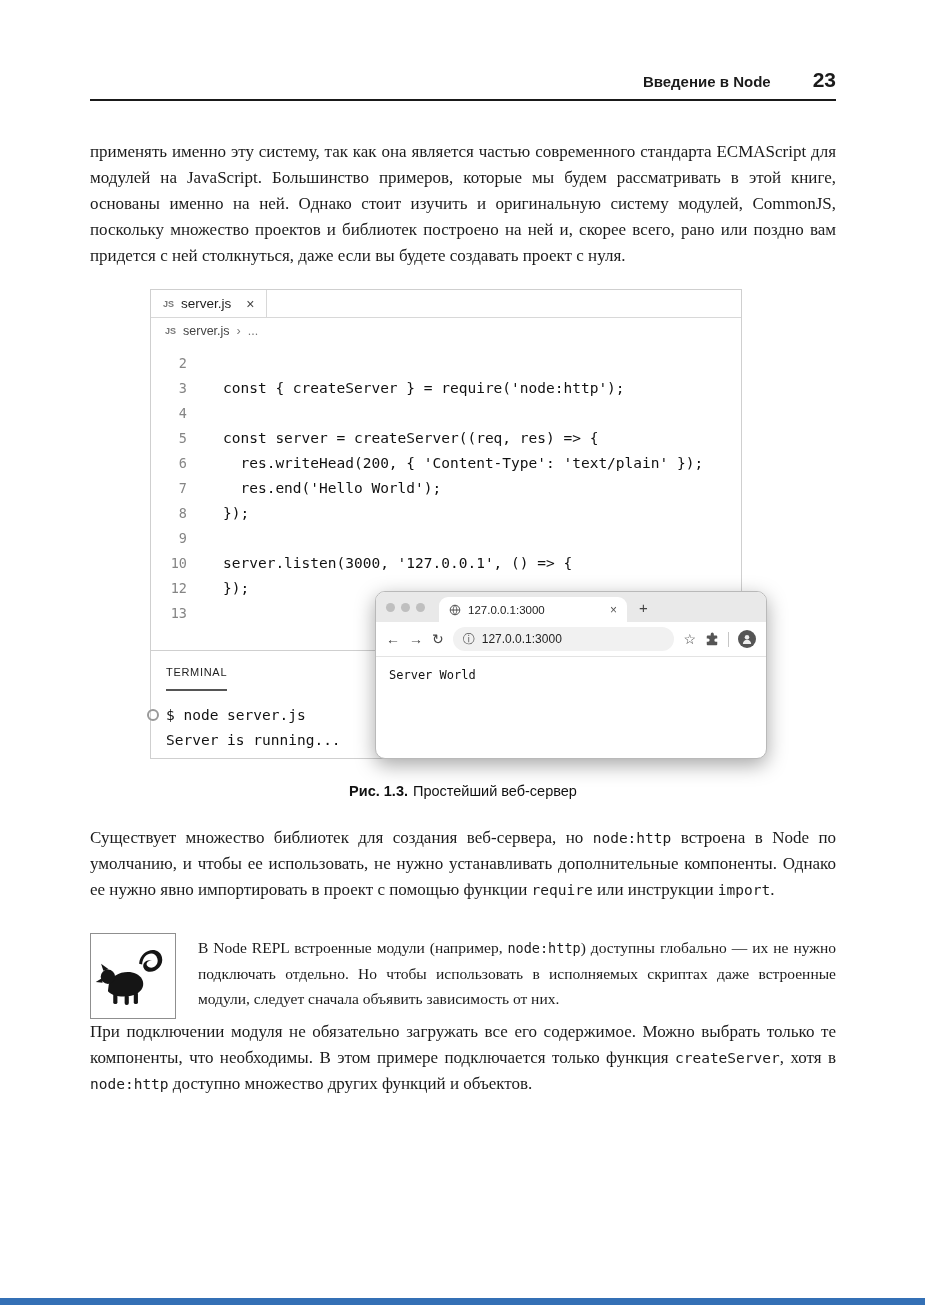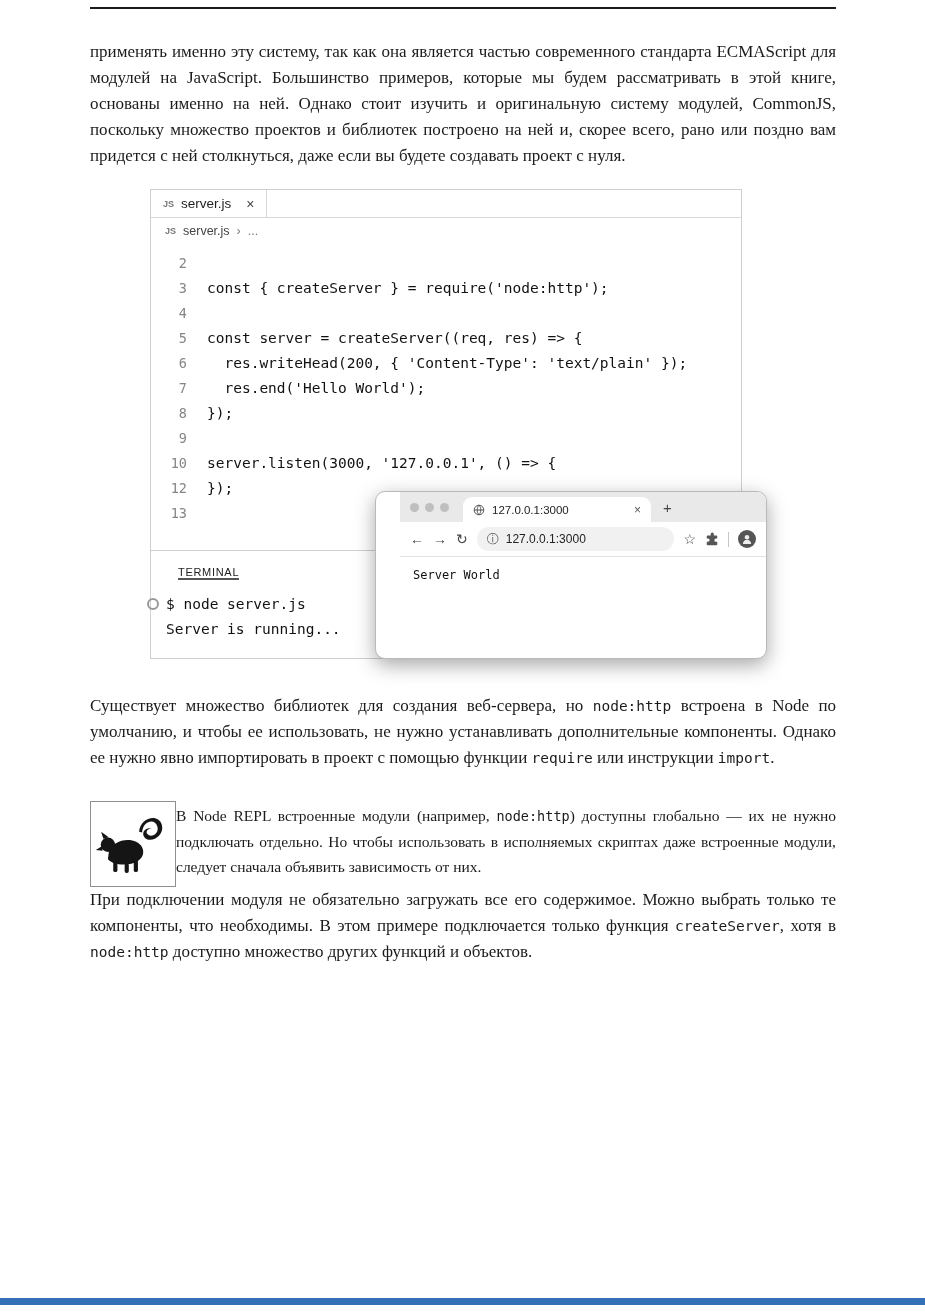--- a/index.html
+++ b/index.html
@@ -8,56 +8,56 @@
   .content{position:absolute;left:90px;top:0;width:746px;}
 
   
   .page-header{display:flex;justify-content:flex-end;align-items:baseline;gap:42px;padding-top:68px;}
   .section-title{font-family:"Liberation Sans",sans-serif;font-weight:700;font-size:15px;}
   .page-number{font-family:"Liberation Sans",sans-serif;font-weight:700;font-size:21px;}
   .header-rule{height:2px;background:#1a1a1a;margin-top:7px;}
 
   
   .para{font-size:17px;line-height:26px;text-align:justify;margin:0;}
-  .p1{margin-top:30px;}
+  .p1{margin-top:38px;}
   .p2{margin-top:26px;}
   .p3{}
   .inline-code{font-family:"DejaVu Sans Mono",monospace;font-size:14.5px;}
 
   
   .figure{position:relative;margin:20px 0 0 60px;width:620px;height:478px;}
   .vscode{position:absolute;left:0;top:0;width:592px;height:470px;border:1px solid #cfcfcf;
           background:#fff;font-family:"Liberation Sans",sans-serif;box-sizing:border-box;}
   .tabbar{height:27px;border-bottom:1px solid #d8d8d8;display:flex;}
   .tab{display:flex;align-items:center;gap:7px;padding:0 12px;border-right:1px solid #d8d8d8;
        font-size:13.5px;color:#1f1f1f;}
   .js-badge{font-size:9px;font-weight:700;color:#777;font-family:"Liberation Sans",sans-serif;}
   .tab-close{color:#444;font-size:14px;margin-left:8px;}
   .breadcrumb{height:25px;display:flex;align-items:center;gap:7px;padding-left:14px;
               font-size:12.5px;color:#444;}
   .crumb-sep{color:#777;}
   .code-area{padding-top:7px;font-family:"DejaVu Sans Mono",monospace;font-size:14.5px;color:#111;}
   .code-line{display:flex;height:25px;align-items:center;}
   .ln{width:36px;text-align:right;color:#858585;flex:none;font-size:13.5px;}
-  .ct{margin-left:20px;white-space:pre;}
+  .ct{margin-left:36px;white-space:pre;}
 
   .terminal{position:absolute;left:0;right:0;top:360px;bottom:0;border-top:1px solid #cfcfcf;
             padding:11px 0 0 15px;box-sizing:border-box;}
   .terminal-tab{display:inline-block;font-size:11px;letter-spacing:.7px;color:#222;
-                padding-bottom:0;border-bottom:2px solid #555;margin-left:12px;}
+                padding-bottom:11px;border-bottom:2px solid #555;}
   .term-lines{margin-top:12px;position:relative;font-family:"DejaVu Sans Mono",monospace;
               font-size:14.5px;color:#111;}
   .term-line{height:25px;line-height:25px;white-space:pre;}
   .cmd-dot{position:absolute;left:-19px;top:6px;width:8px;height:8px;border:2px solid #999;
            border-radius:50%;}
 
   
   .browser{position:absolute;left:225px;top:302px;width:392px;height:168px;background:#fff;
            border-radius:10px;border:1px solid #b9b9b9;box-shadow:0 6px 20px rgba(0,0,0,.35);
-           overflow:hidden;font-family:"Liberation Sans",sans-serif;box-sizing:border-box;padding-left:24px;}
+           overflow:hidden;font-family:"Liberation Sans",sans-serif;box-sizing:border-box;}
   .tabstrip{height:30px;background:#e9e9e9;display:flex;align-items:center;padding-left:10px;}
   .dots{display:flex;gap:6px;margin-right:14px;}
   .dot{width:9px;height:9px;border-radius:50%;background:#bfbfbf;}
   .btab{align-self:flex-end;height:25px;background:#fff;border-radius:9px 9px 0 0;display:flex;
         align-items:center;gap:7px;padding:0 10px;width:168px;font-size:11.5px;color:#222;}
   .btab-close{margin-left:auto;color:#555;font-size:12px;}
   .newtab{margin-left:12px;font-size:15px;color:#444;}
   .toolbar{height:34px;display:flex;align-items:center;gap:9px;padding:0 10px;
            border-bottom:1px solid #e3e3e3;}
   .nav{font-size:14px;color:#444;}
@@ -69,34 +69,38 @@
   .avatar{width:18px;height:18px;border-radius:50%;background:#555;display:flex;
           align-items:center;justify-content:center;}
   .bpage{padding:11px 13px;font-family:"DejaVu Sans Mono",monospace;font-size:12px;color:#111;}
 
   
   .caption{margin-top:16px;text-align:center;font-family:"Liberation Sans",sans-serif;
            font-size:14.5px;color:#111;}
   .caption .cap-label{font-weight:700;margin-right:5px;}
 
   
-  .note{margin-top:30px;display:flex;align-items:flex-start;}
+  .note{margin-top:30px;display:flex;gap:22px;align-items:flex-start;}
   .animal-box{width:86px;height:86px;border:1px solid #8f8f8f;flex:none;display:flex;
               align-items:center;justify-content:center;box-sizing:border-box;background:#fff;}
   .note-text{font-size:15.5px;line-height:25px;text-align:justify;margin:0;padding-top:2px;}
   .note-text .inline-code{font-size:13.5px;}
 
   .footer-bar{position:absolute;left:0;bottom:9px;width:100%;height:7px;background:#3470b5;}
 </style>
 </head>
 <body>
 
 <div class="page">
   <div class="content">
 
+    <div class="page-header">
+      <span class="section-title">Введение в Node</span>
+      <span class="page-number">23</span>
+    </div>
     <div class="header-rule"></div>
 
     <p class="para p1"><span>применять именно эту систему, так как она является частью современного стандарта ECMAScript для модулей на JavaScript. Большинство примеров, которые мы будем рассматривать в этой книге, основаны именно на ней. Однако стоит изучить и оригинальную систему модулей, CommonJS, поскольку множество проектов и библиотек построено на ней и, скорее всего, рано или поздно вам придется с ней столкнуться, даже если вы будете создавать проект с нуля.</span></p>
 
     <div class="figure">
 
       <div class="vscode">
         <div class="tabbar">
           <div class="tab">
             <span class="js-badge">JS</span>
@@ -215,20 +219,23 @@
               <circle cx="8" cy="5.5" r="3" fill="#eee"></circle>
               <path d="M2.5 14.5a5.5 5.5 0 0 1 11 0z" fill="#eee"></path>
             </svg>
           </span>
         </div>
         <div class="bpage">Server World</div>
       </div>
 
     </div>
 
+    <div class="caption">
+      <span class="cap-label">Рис. 1.3.</span><span>Простейший веб-сервер</span>
+    </div>
 
     <p class="para p2"><span>Существует множество библиотек для создания веб-сервера, но </span><span class="inline-code">node:http</span><span> встроена в Node по умолчанию, и чтобы ее использовать, не нужно устанавливать дополнительные компоненты. Однако ее нужно явно импортировать в проект с помощью функции </span><span class="inline-code">require</span><span> или инструкции </span><span class="inline-code">import</span><span>.</span></p>
 
     <div class="note">
       <div class="animal-box">
         <svg width="76" height="76" viewBox="0 0 100 100">
           <g fill="#151515">
             <path d="M58 34 C60 14 84 10 88 25 C92 40 72 50 65 41 C60 34 68 27 75 30 C70 29 66 33 69 37 C74 43 85 36 82 27 C79 16 63 19 62 35 Z"></path>
             <path d="M18 62 C20 47 42 41 54 47 C68 54 66 70 51 75 C38 79 23 77 17 70 Z"></path>
             <circle cx="17" cy="51" r="9.5"></circle>

